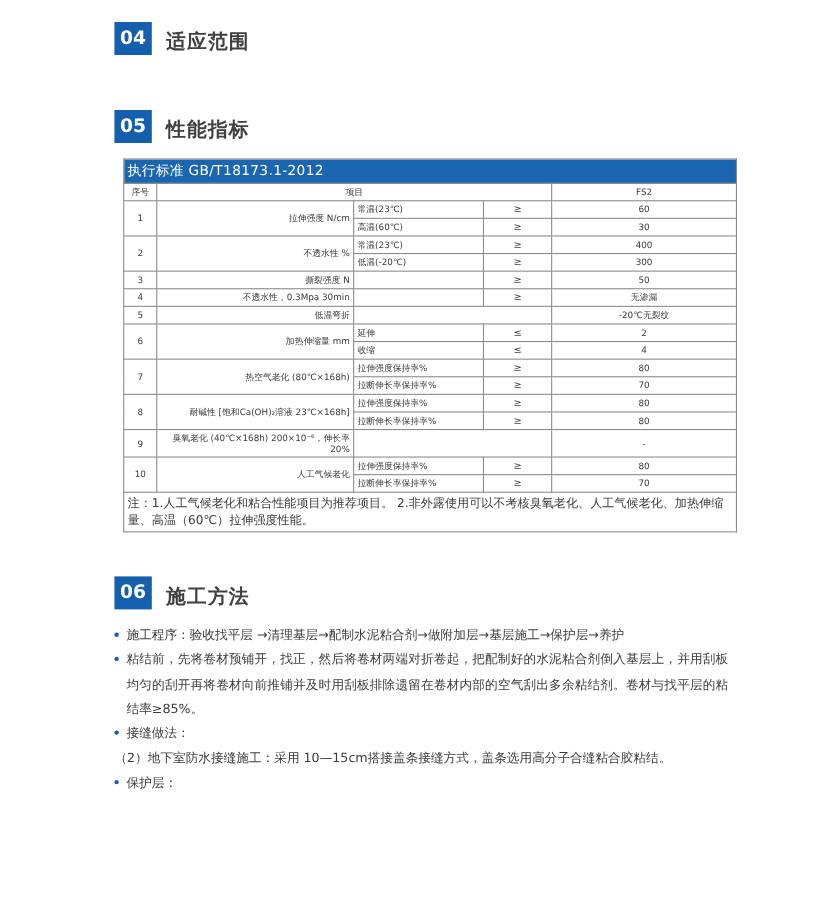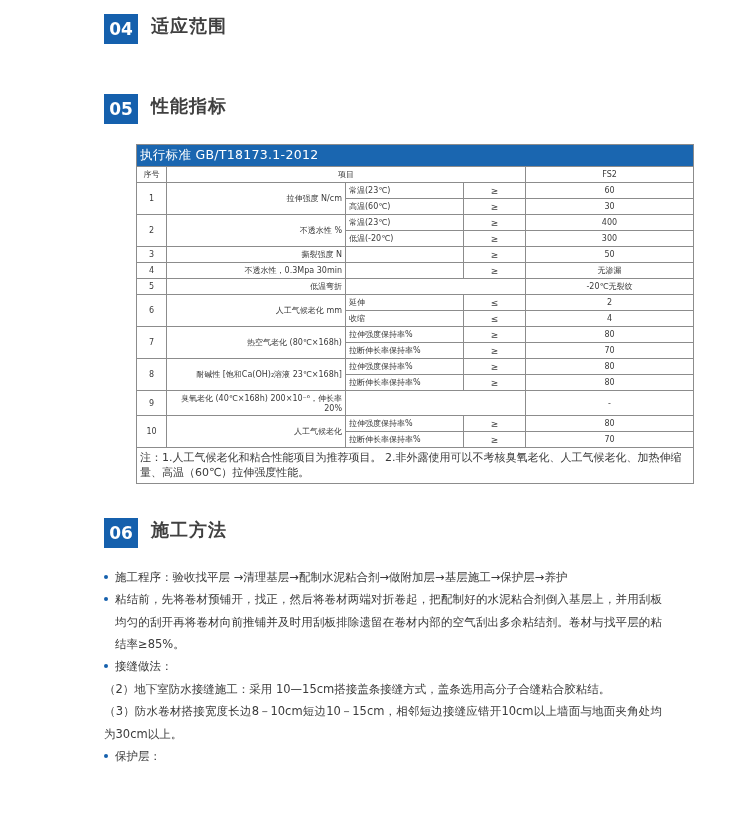--- a/index.html
+++ b/index.html
@@ -14,21 +14,21 @@
   .page {
     width: 750px;
     height: 831px;
     position: relative;
     padding: 0;
   }
 
   
   .sec-head {
     display: flex;
-    align-items: flex-start;
+    align-items: flex-end;
     padding-left: 104px;
     height: 36px;
   }
   .sec-num {
     width: 34px;
     height: 30px;
     background: #1560ad;
     color: #ffffff;
     font-size: 17px;
     font-weight: bold;
@@ -56,21 +56,20 @@
 
   
   .table-wrap {
     padding: 0 80px 0 112px;
   }
   table.spec {
     width: 100%;
     border-collapse: collapse;
     font-size: 8px;
     color: #3a3a3a;
-    margin-left: 24px;
   }
   table.spec td, table.spec th {
     border: 1px solid #8c8c8c;
     padding: 2px 3px;
     vertical-align: middle;
     font-weight: normal;
   }
   .std-bar {
     background: #1a66b0;
     color: #ffffff;
@@ -186,21 +185,21 @@
             <td class="col-val">无渗漏</td>
           </tr>
           <tr>
             <td class="col-no" rowspan="1">5</td>
             <td class="col-item" rowspan="1">低温弯折</td>
             <td colspan="2">&nbsp;</td>
             <td class="col-val">-20℃无裂纹</td>
           </tr>
           <tr>
             <td class="col-no" rowspan="2">6</td>
-            <td class="col-item" rowspan="2">人工气候老化        mm</td>
+            <td class="col-item" rowspan="2">加热伸缩量        mm</td>
             <td class="col-sub">延伸</td>
             <td class="col-op">≤</td>
             <td class="col-val">2</td>
           </tr>
           <tr>
             <td class="col-sub">收缩</td>
             <td class="col-op">≤</td>
             <td class="col-val">4</td>
           </tr>
           <tr>
@@ -256,17 +255,16 @@
   <div class="sec-head">
     <div class="sec-num">06</div>
     <div class="sec-title">施工方法</div>
   </div>
   <div style="height:12px"></div>
   <div class="method" id="method-list">
       <div class="bullet-line">施工程序：验收找平层 →清理基层→配制水泥粘合剂→做附加层→基层施工→保护层→养护</div>
       <div class="bullet-line">粘结前，先将卷材预铺开，找正，然后将卷材两端对折卷起，把配制好的水泥粘合剂倒入基层上，并用刮板均匀的刮开再将卷材向前推铺并及时用刮板排除遗留在卷材内部的空气刮出多余粘结剂。卷材与找平层的粘结率≥85%。</div>
       <div class="bullet-line">接缝做法：</div>
       <div class="plain-line">（2）地下室防水接缝施工：采用 10—15cm搭接盖条接缝方式，盖条选用高分子合缝粘合胶粘结。</div>
-      <div class="plain-line">（3）防水卷材搭接宽度长边8－10cm短边10－15cm，相邻短边接缝应错开10cm以上墙面与地面夹角处均为30cm以上。</div>
       <div class="bullet-line">保护层：</div>
     </div>
 
 </div>
 
 </body></html>

